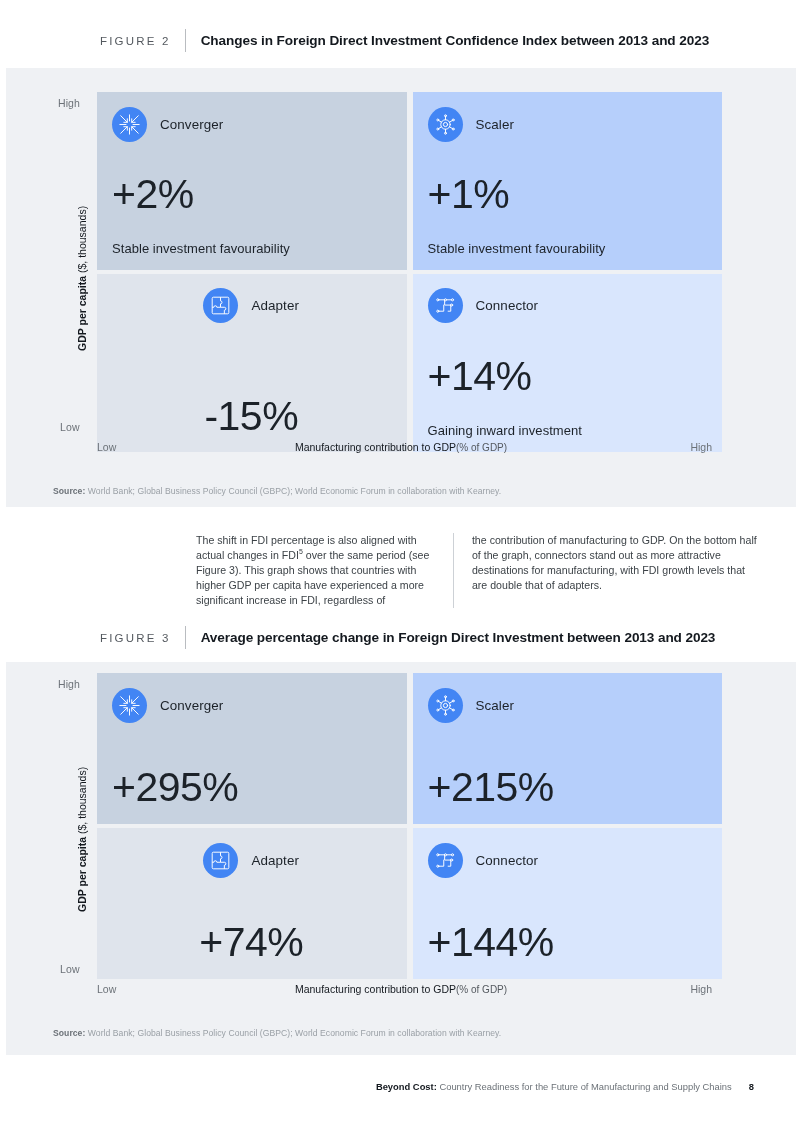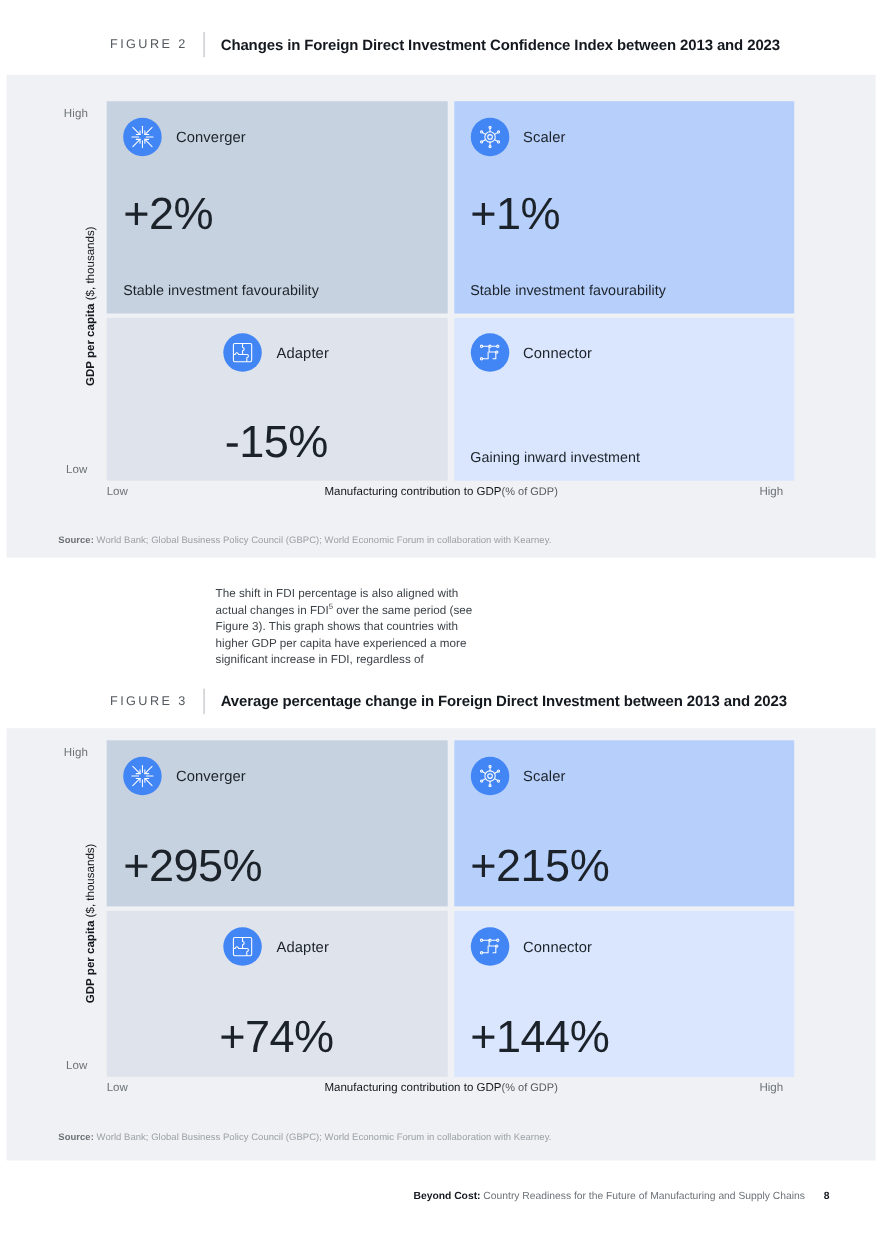--- a/index.html
+++ b/index.html
@@ -152,21 +152,21 @@
   .quad-value {
     font-size: 41px;
     font-weight: 300;
     color: #1c2229;
     line-height: 1.02;
     letter-spacing: -0.5px;
   }
   .quad-desc {
     font-size: 13px;
     color: #1c2229;
-    margin-top: 24px;
+    margin-top: 9px;
     letter-spacing: 0.05px;
   }
   .quad.no-desc .quad-value { margin-bottom: 2px; }
 
   
   .source {
     font-size: 8.6px;
     color: #9aa0a6;
     padding: 0 0 0 47px;
     letter-spacing: 0.05px;
@@ -311,20 +311,21 @@
                   <circle cx="12" cy="5.5" r="1.2"></circle>
                 <path d="M14 5.5 h5"></path>
                   <circle cx="20" cy="5.5" r="1.2"></circle>
                 <circle cx="3.2" cy="18.5" r="1.2"></circle>
                   <circle cx="19" cy="11.5" r="1.2"></circle>
               </svg>
             </span>
             <span class="quad-name">Connector</span>
           </div>
           <div class="quad-spacer"></div>
+          <div class="quad-value">+14%</div>
           <div class="quad-desc">Gaining inward investment</div>
         </div>
 
       </div>
 
       <div class="xaxis" style="top:370px; height:18px;">
         <span class="x-low" style="left:91px;">Low</span>
         <span class="x-mid"><b>Manufacturing contribution to GDP</b><i>(% of GDP)</i></span>
         <span class="x-high" style="right:84px;">High</span>
       </div>
@@ -333,20 +334,21 @@
         <b>Source:</b><span> World Bank; Global Business Policy Council (GBPC); World Economic Forum in collaboration with Kearney.</span>
       </div>
 
     </div>
   </div>
 
   <div class="body-copy">
     <div class="col left">
       <span>The shift in FDI percentage is also aligned with actual changes in FDI</span><sup>5</sup><span> over the same period (see Figure 3). This graph shows that countries with higher GDP per capita have experienced a more significant increase in FDI, regardless of</span>
     </div>
+    <div class="col right">the contribution of manufacturing to GDP. On the bottom half of the graph, connectors stand out as more attractive destinations for manufacturing, with FDI growth levels that are double that of adapters.</div>
   </div>
 
   <div class="fig-header" style="padding-top:22px; padding-bottom:17px;">
     <div class="fig-label">FIGURE 3</div>
     <div class="fig-divider"></div>
     <div class="fig-title">Average percentage change in Foreign Direct Investment between 2013 and 2023</div>
   </div>
 
   <div class="panel fig3">
     <div class="chart-area">

